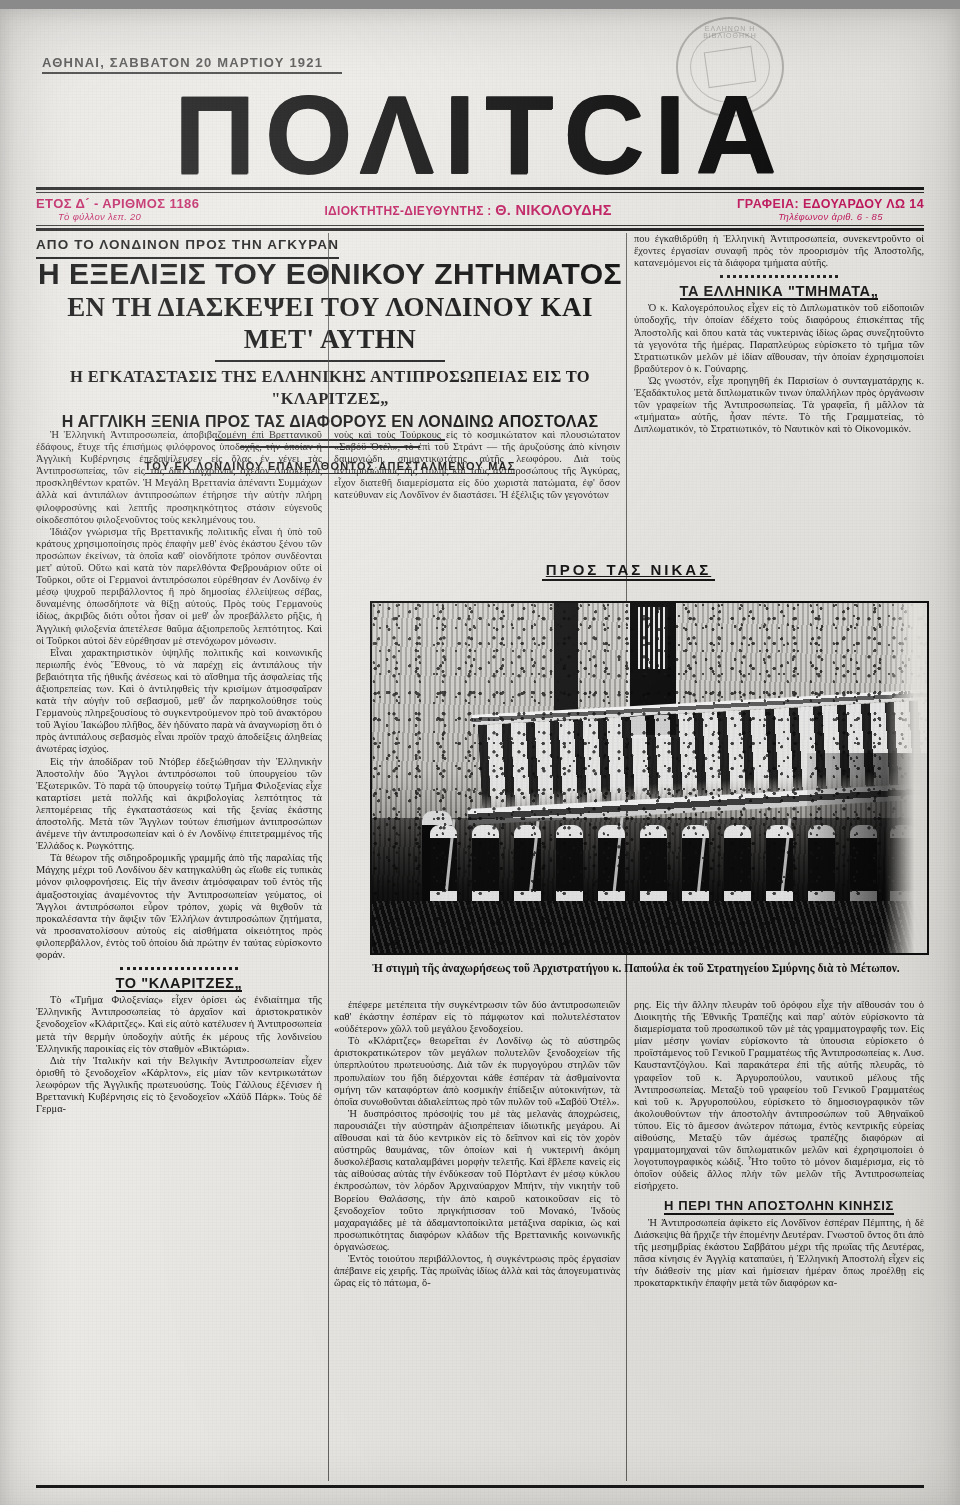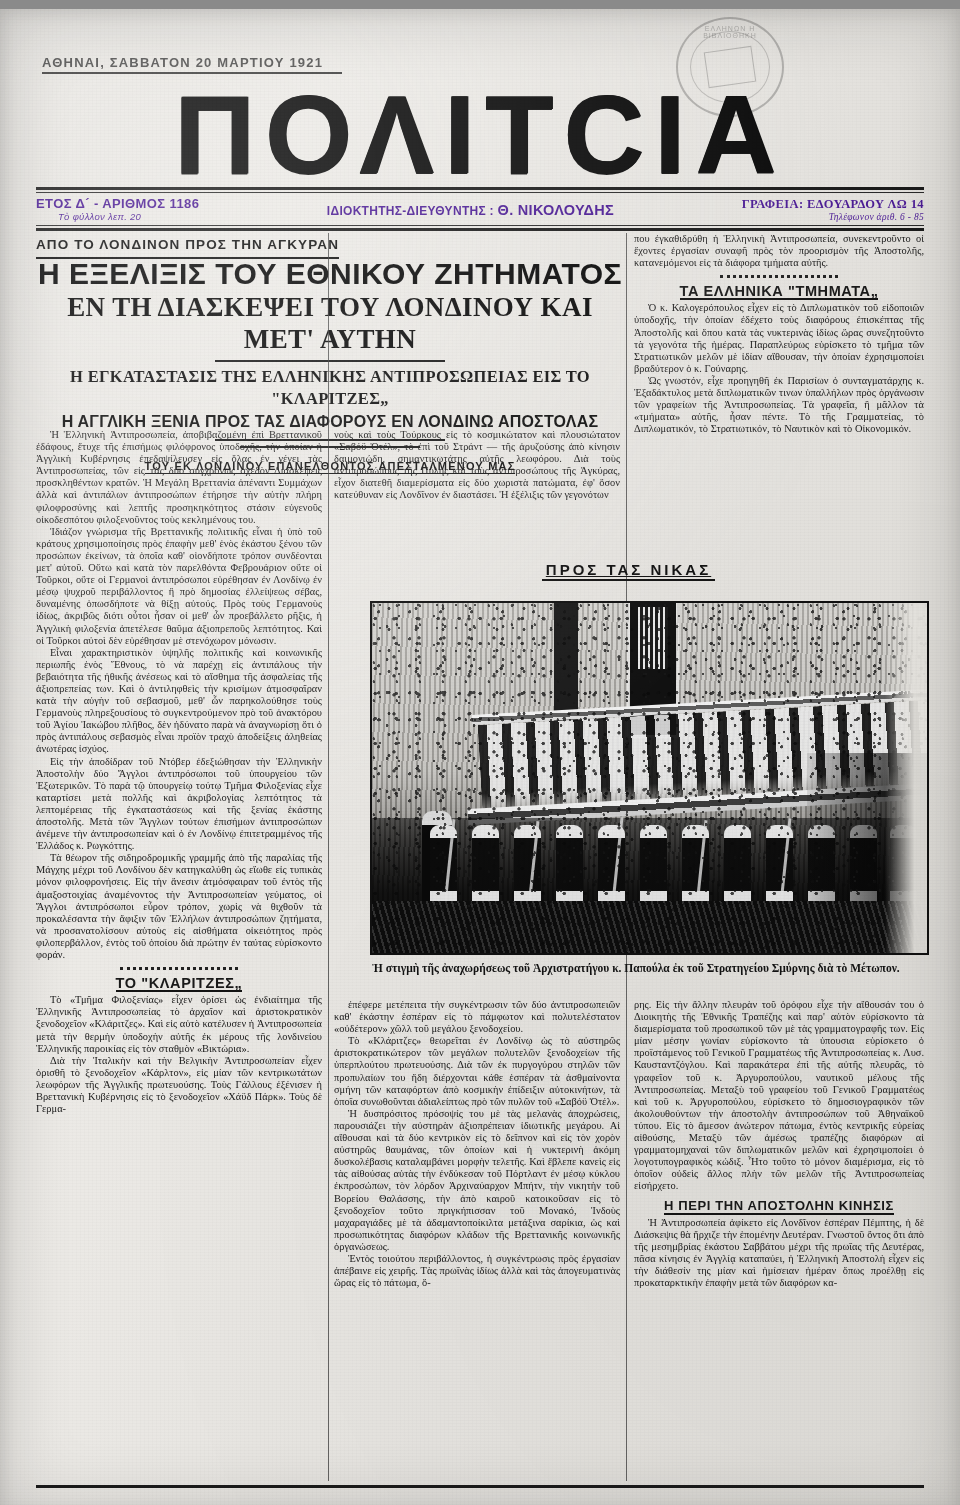--- a/index.html
+++ b/index.html
@@ -132,28 +132,28 @@
   .strip {
     position: absolute;
     left: 36px;
     right: 36px;
     top: 186px;
     height: 30px;
     display: flex;
     align-items: center;
     justify-content: space-between;
     font-family: "Liberation Sans", sans-serif;
-    color: #4c1d95;
+    color: #be185d;
   }
   .strip .cell { line-height: 1.15; }
   .strip .l1 { font-size: 13px; font-weight: 600; letter-spacing: .4px; }
   .strip .l2 { font-size: 9.5px; font-style: italic; letter-spacing: .3px; padding-left: 22px; }
   .strip .mid { font-size: 12px; font-weight: 700; letter-spacing: .3px; }
   .strip .mid .owner { font-size: 14.5px; }
-  .strip .right { text-align: right; font-family: Liberation Serif, serif; }
+  .strip .right { text-align: center; }
   .strip .right .l1 { font-size: 12.5px; }
   .strip .right .l2 { font-size: 9.5px; padding-left: 0; }
 
   
   .kicker {
     position: absolute;
     left: 36px;
     top: 228px;
     font-family: "Liberation Sans", sans-serif;
     font-weight: 700;

